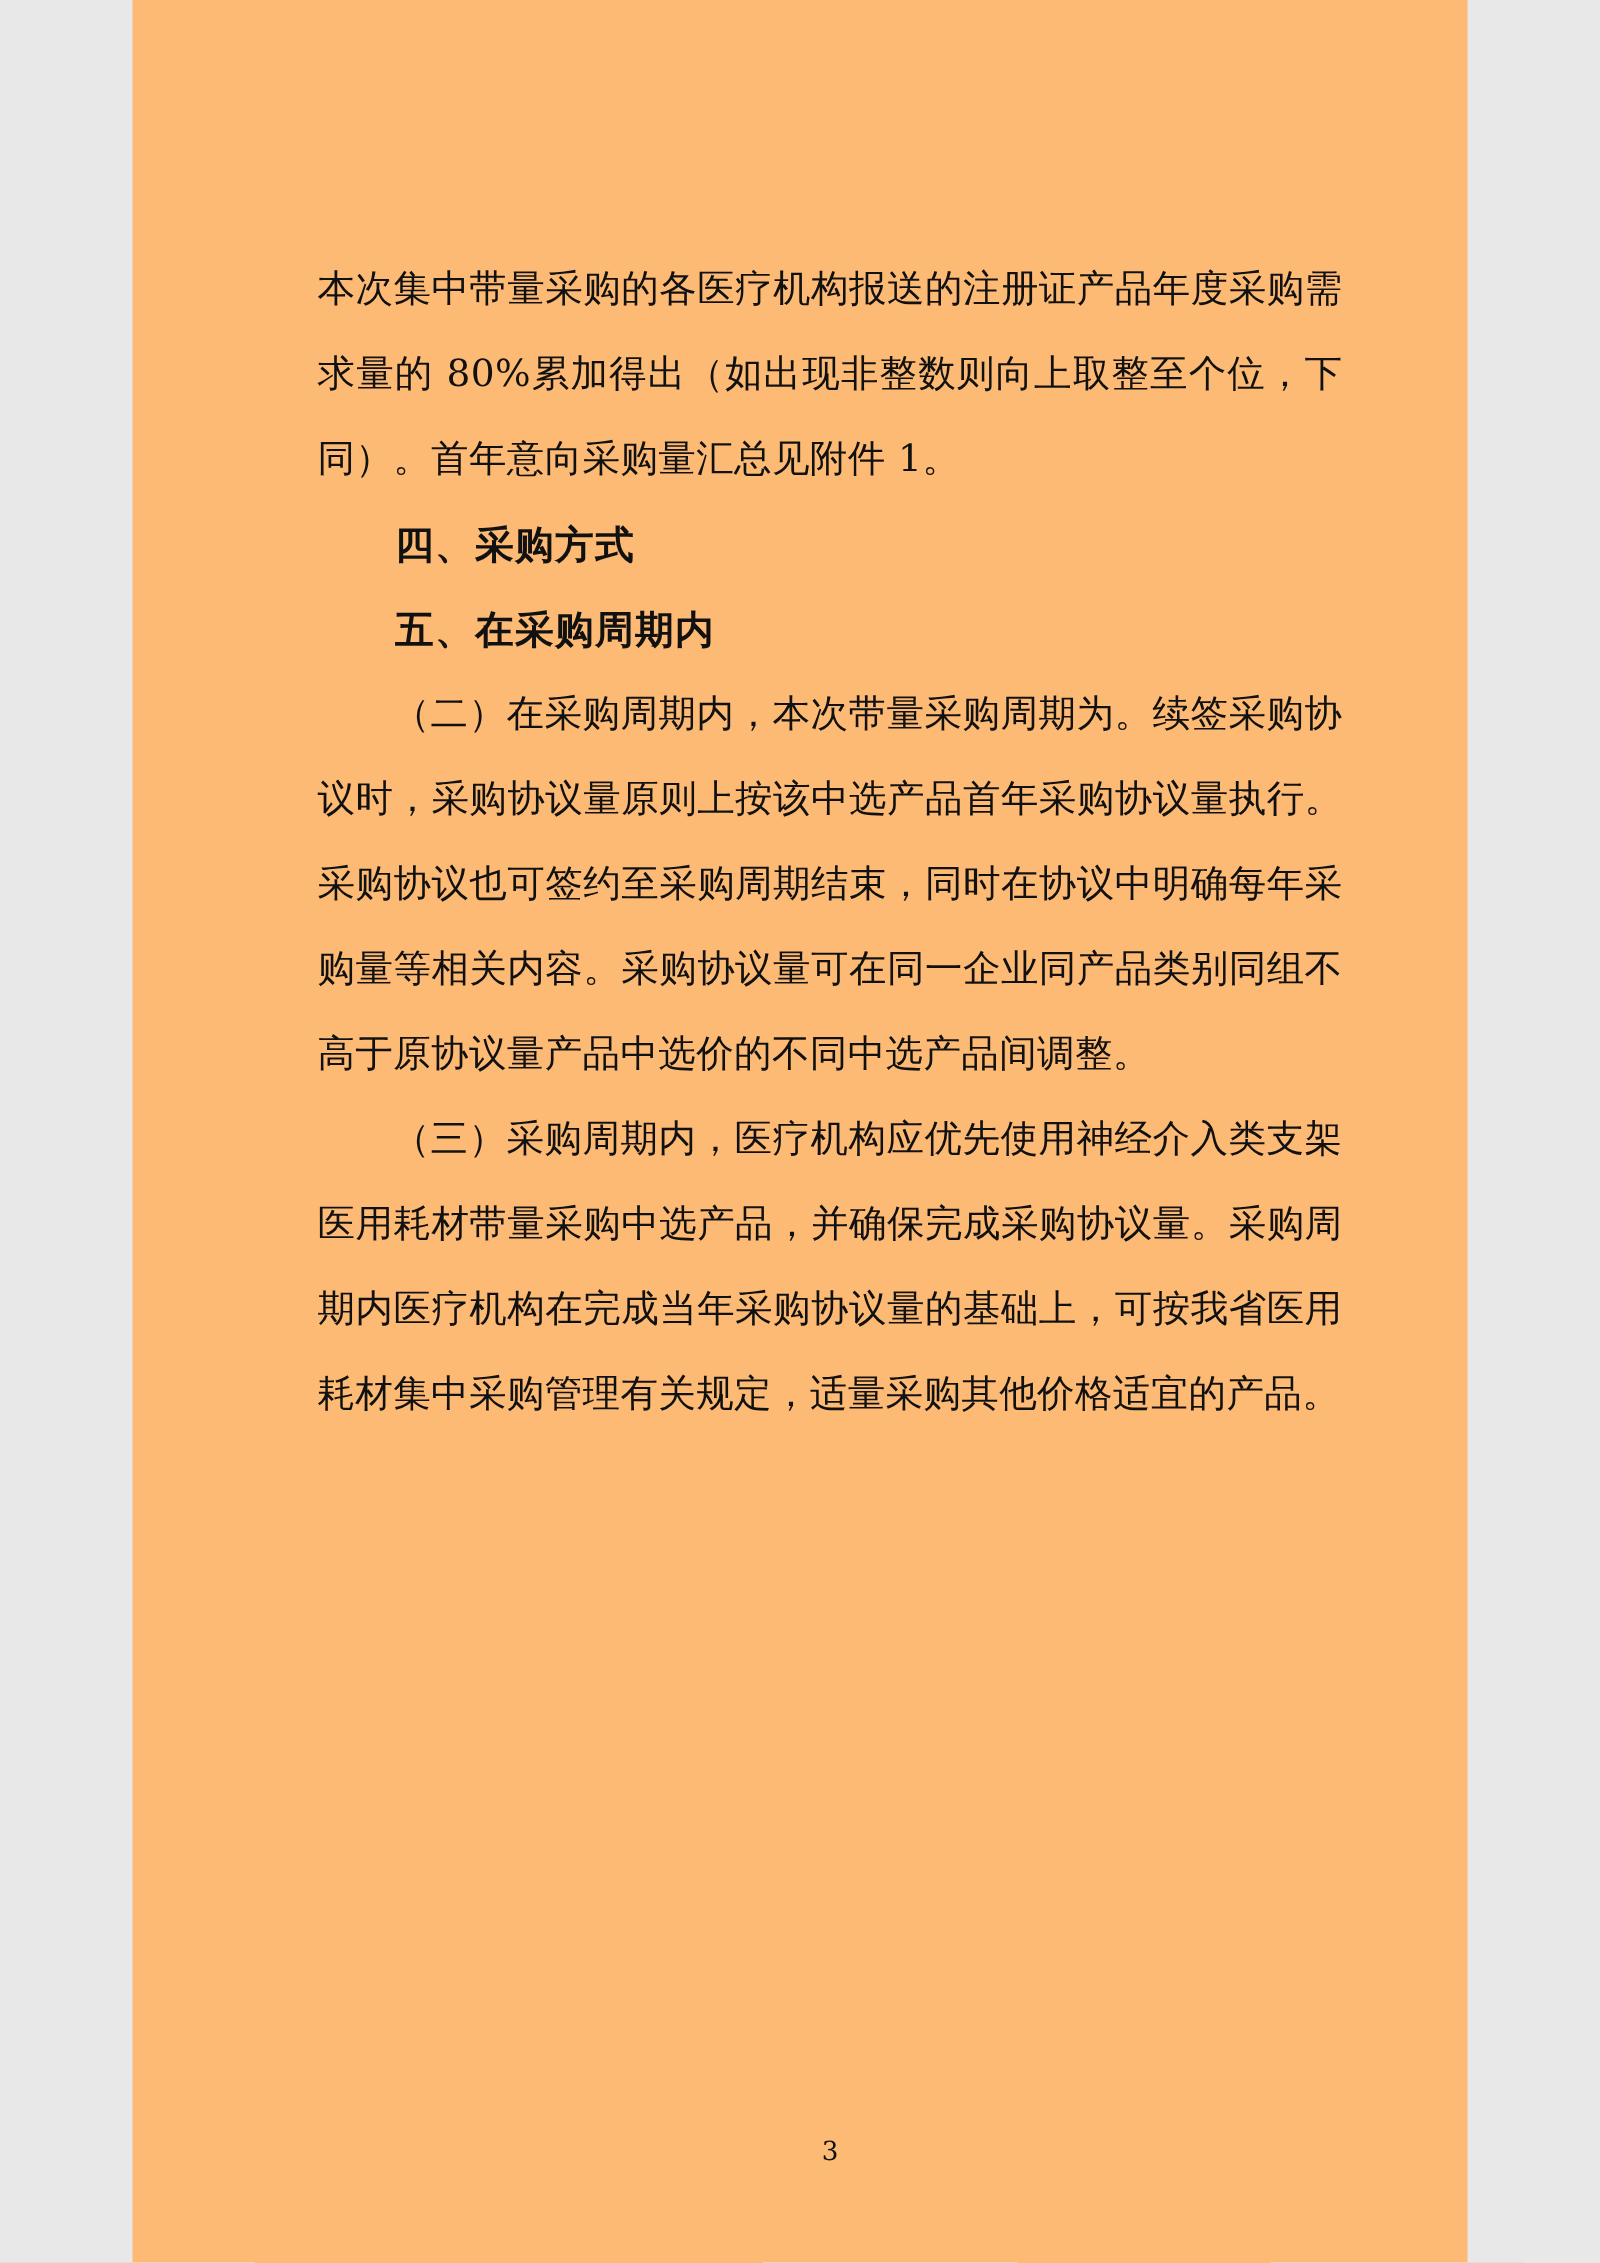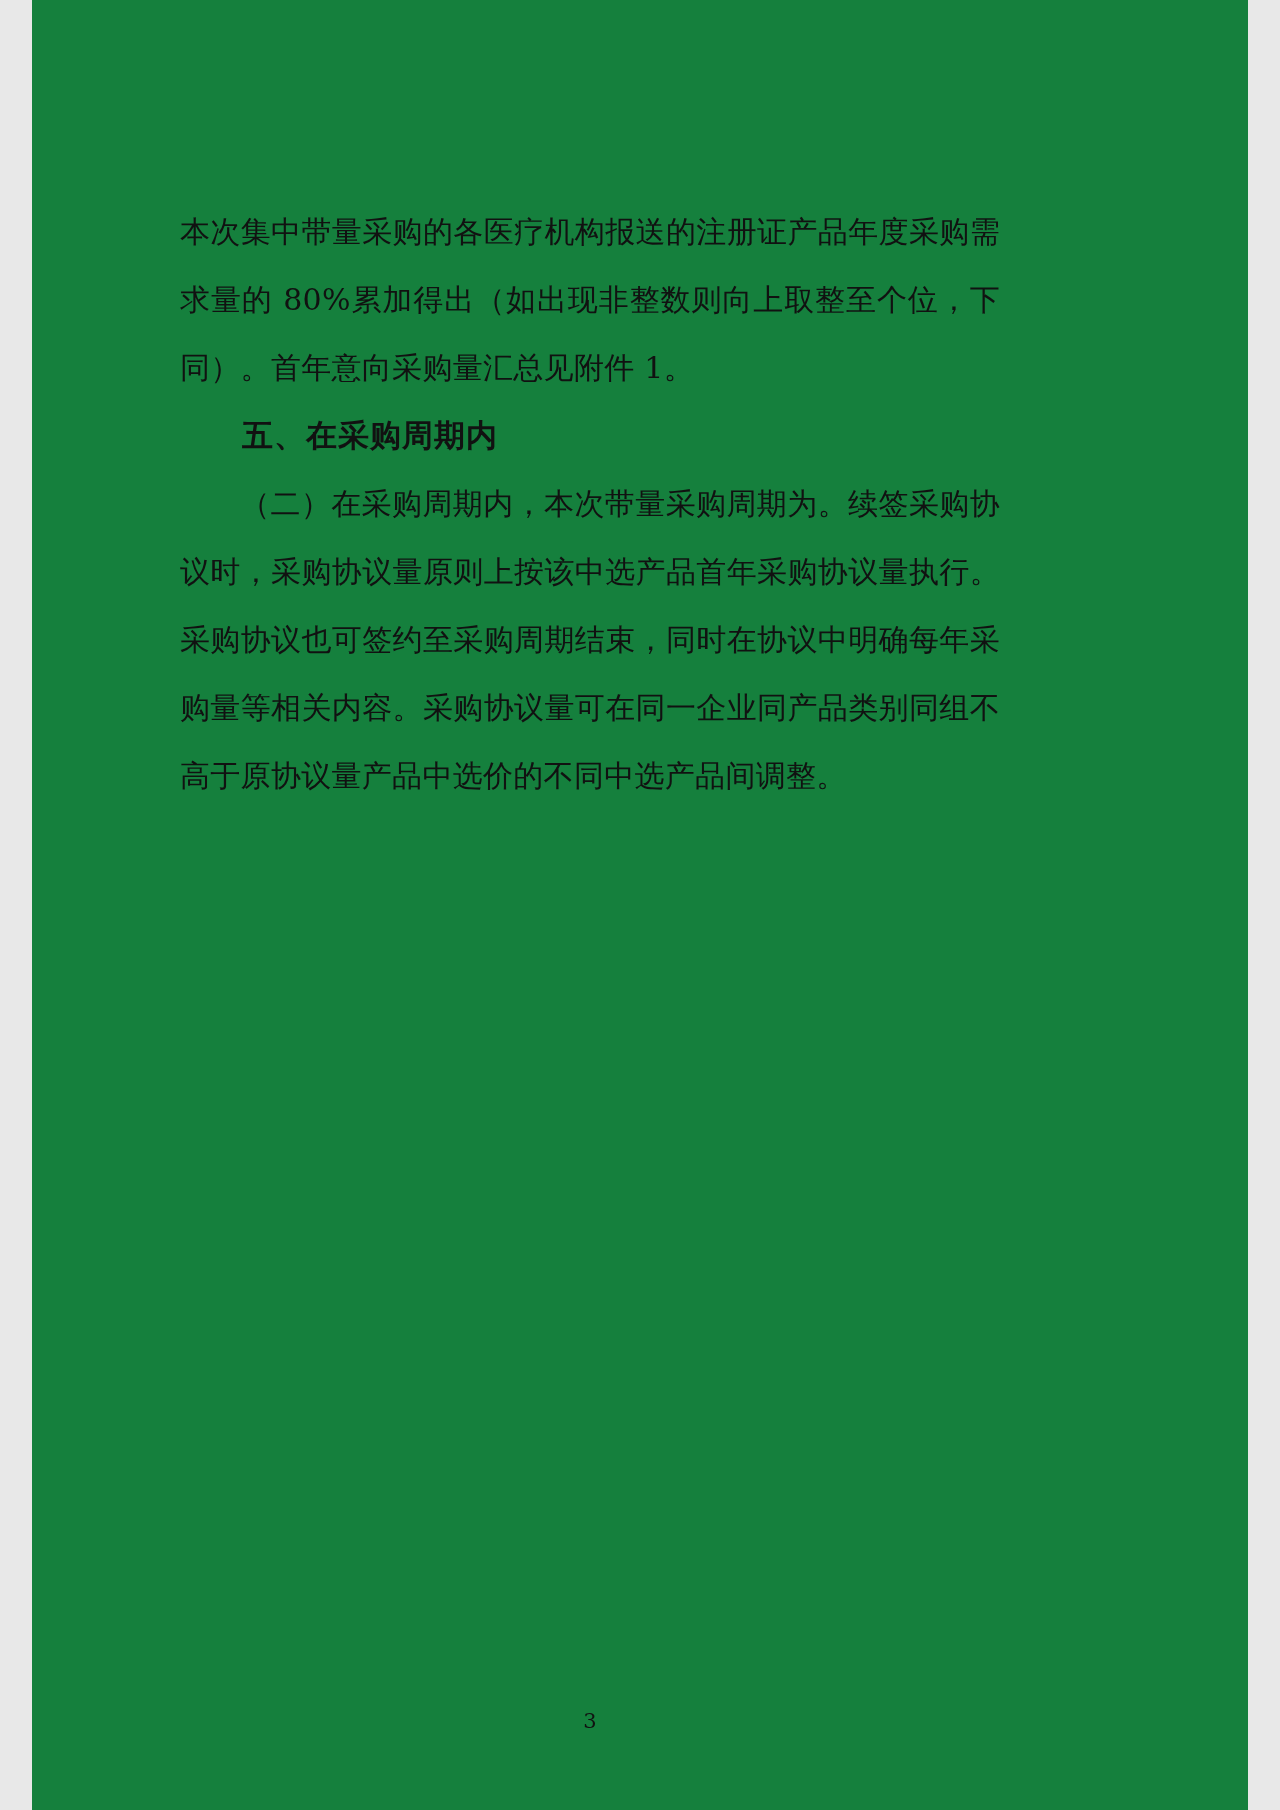--- a/index.html
+++ b/index.html
@@ -2,24 +2,24 @@
 <html><head>
 <meta charset="utf-8">
 <style>
   html, body {
     margin: 0;
     padding: 0;
     background: #e8e8e8;
   }
   .page {
     position: relative;
-    width: 1216px;
+    width: 1068px;
     height: 1810px;
     margin: 0 auto;
-    background: #15803d;
+    background: #fdba74;
     overflow: hidden;
     font-family: "DejaVu Serif", "Liberation Serif", serif;
     color: #111111;
   }
   .content {
     position: absolute;
     left: 148px;
     top: 198px;
     width: 820px;
   }
@@ -55,17 +55,19 @@
     line-height: 30px;
     color: #111111;
   }
 </style>
 </head>
 <body>
 
 <div class="page">
   <div class="content">
       <p class="paragraph">本次集中带量采购的各医疗机构报送的注册证产品年度采购需求量的 80%累加得出（如出现非整数则向上取整至个位，下同）。首年意向采购量汇总见附件 1。</p>
+      <h2 class="heading">四、采购方式</h2>
       <h2 class="heading">五、在采购周期内</h2>
       <p class="paragraph indent">（二）在采购周期内，本次带量采购周期为。续签采购协议时，采购协议量原则上按该中选产品首年采购协议量执行。采购协议也可签约至采购周期结束，同时在协议中明确每年采购量等相关内容。采购协议量可在同一企业同产品类别同组不高于原协议量产品中选价的不同中选产品间调整。</p>
+      <p class="paragraph indent">（三）采购周期内，医疗机构应优先使用神经介入类支架医用耗材带量采购中选产品，并确保完成采购协议量。采购周期内医疗机构在完成当年采购协议量的基础上，可按我省医用耗材集中采购管理有关规定，适量采购其他价格适宜的产品。</p>
     </div>
   <div class="page-number">3</div>
 </div>
 
 </body></html>

